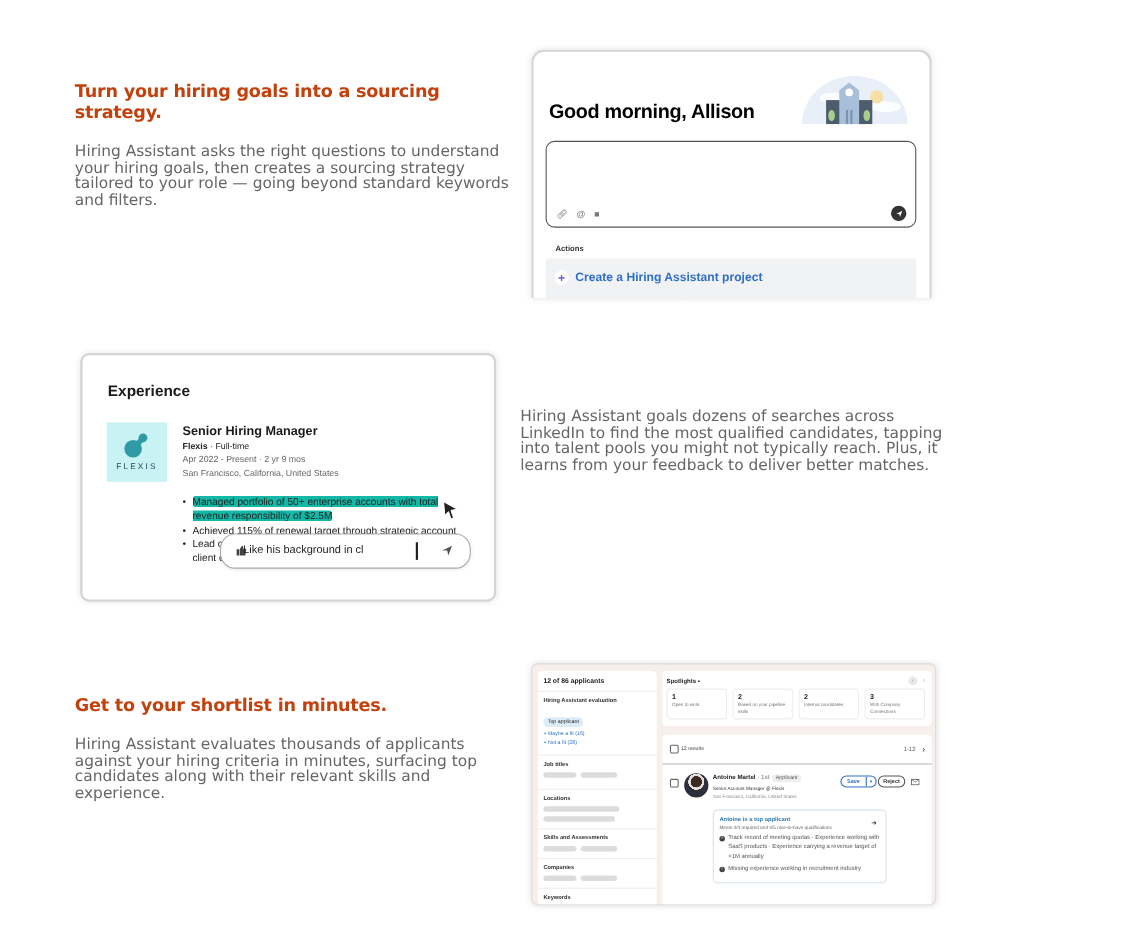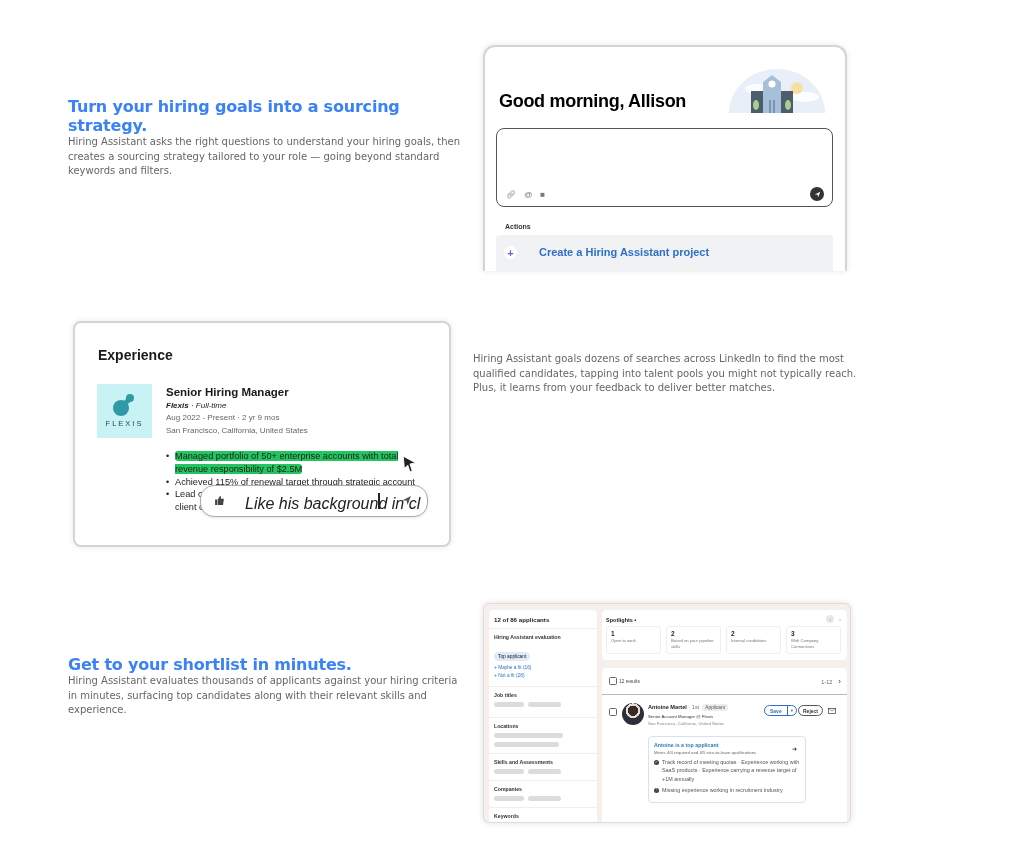--- a/index.html
+++ b/index.html
@@ -1,56 +1,56 @@
 <!DOCTYPE html>
 <html><head>
 <meta charset="utf-8">
 <style>
   * { box-sizing: border-box; margin: 0; padding: 0; }
   html, body { width: 1024px; height: 859px; background: #ffffff; overflow: hidden; }
   body { position: relative; font-family: "Liberation Sans", "DejaVu Sans", sans-serif; color: #222; }
 
   .feature-text { position: absolute; }
-  .feature-title { font-family: "DejaVu Sans", sans-serif; font-weight: bold; font-size: 16px; color: #3b82f6; letter-spacing: -0.2px; margin-top: 24px; }
-  .feature-desc { font-family: "DejaVu Sans", sans-serif; font-size: 10px; line-height: 14.5px; color: #666; }
+  .feature-title { font-family: "DejaVu Sans", sans-serif; font-weight: bold; font-size: 16px; color: #c2410c; letter-spacing: -0.2px; }
+  .feature-desc { font-family: "DejaVu Sans", sans-serif; font-size: 14px; line-height: 14.5px; color: #666; margin-top: 20px; }
 
   
   .card1 { position: absolute; left: 483px; top: 45px; width: 364px; height: 226px; background: #fff;
            border: 2px solid #d4d4d6; border-bottom: none; border-radius: 12px 12px 0 0; overflow: hidden;
            box-shadow: 0 0 6px rgba(0,0,0,0.10); }
   .greeting { position: absolute; left: 14px; top: 44px; font-size: 18px; font-weight: bold; color: #000000; letter-spacing: -0.3px; }
   .illus { position: absolute; left: 242px; top: 20px; width: 100px; height: 46px; }
   .prompt-box { position: absolute; left: 11px; top: 81px; width: 337px; height: 79px; border: 1.5px solid #555; border-radius: 8px; }
   .prompt-text { position: absolute; left: 12px; top: 10px; width: 310px; font-size: 11.2px; line-height: 15px; color: #222; }
   .prompt-tools { position: absolute; left: 9px; bottom: 7px; display: flex; gap: 8px; font-size: 8px; color: #777; }
   .send-circle { position: absolute; right: 8px; bottom: 5px; width: 14px; height: 14px; border-radius: 50%; background: #333; display: flex; align-items: center; justify-content: center; }
   .actions-label { position: absolute; left: 20px; top: 176px; font-size: 7px; font-weight: bold; color: #333; }
   .action-row { position: absolute; left: 11px; top: 188px; width: 337px; height: 40px; background: #f1f2f4; border-radius: 3px; }
   .action-plus { position: absolute; left: 8px; top: 11px; width: 13px; height: 13px; border-radius: 50%; background: #fff; display:flex; align-items:center; justify-content:center; font-size: 11px; color: #6f5cd8; font-weight: bold; }
-  .action-label { position: absolute; left: 27px; top: 11px; font-size: 11px; font-weight: bold; color: #2f6fc8; margin-left: 16px; }
+  .action-label { position: absolute; left: 27px; top: 11px; font-size: 11px; font-weight: bold; color: #2f6fc8; }
   .cursor1 { position: absolute; left: 137px; top: 222px; }
 
   
   .card2 { position: absolute; left: 73px; top: 321px; width: 378px; height: 226px; background: #fff;
            border: 2px solid #d4d4d6; border-radius: 8px; box-shadow: 0 0 6px rgba(0,0,0,0.10); }
   .exp-heading { position: absolute; left: 23px; top: 24px; font-size: 14px; font-weight: bold; color: #1a1a1a; }
   .flexis-logo { position: absolute; left: 22px; top: 61px; width: 55px; height: 54px; background: #c9f2f4; }
   .flexis-word { position: absolute; left: 0; width: 100%; bottom: 10px; text-align: center; font-size: 7.5px; letter-spacing: 2px; color: #1c4a5a; }
   .job-title { position: absolute; left: 91px; top: 63px; font-size: 11.5px; font-weight: bold; color: #1a1a1a; }
-  .job-company { position: absolute; left: 91px; top: 78px; font-size: 8px; color: #222; font-style: italic; }
+  .job-company { position: absolute; left: 91px; top: 78px; font-size: 8px; color: #222; }
   .job-company b { font-weight: bold; }
   .job-dates { position: absolute; left: 91px; top: 90px; font-size: 8px; color: #666; }
   .job-location { position: absolute; left: 91px; top: 103px; font-size: 8px; color: #666; }
   .bullets { position: absolute; left: 91px; top: 127px; width: 260px; font-size: 9.2px; line-height: 12.8px; color: #222; list-style: none; }
   .bullets li { position: relative; padding-left: 9px; }
   .bullets li::before { content: "•"; position: absolute; left: 0; }
-  .hl { background: #22c55e; border-radius: 3px; }
+  .hl { background: #14b8a6; border-radius: 3px; }
   .feedback-pill { position: absolute; left: 125px; top: 162px; width: 228px; height: 32px; border: 1px solid #aaa; background: #fff; border-radius: 14px; box-shadow: 0 1px 3px rgba(0,0,0,0.1); }
   .fb-thumb { position: absolute; left: 13px; top: 9px; }
-  .fb-text { position: absolute; left: 44px; top: 9px; font-size: 16px; color: #222; font-style: italic; }
+  .fb-text { position: absolute; left: 20px; top: 9px; font-size: 10px; color: #222; }
   .fb-caret { position: absolute; left: 177px; top: 7px; width: 1.5px; height: 16px; background: #222; }
   .fb-send { position: absolute; left: 200px; top: 9px; }
   .cursor2 { position: absolute; left: 327px; top: 132px; }
 
   
   .card3 { position: absolute; left: 483px; top: 603px; width: 368px; height: 220px; background: #f6efec;
            border: 1px solid #e0dcdc; border-radius: 6px; box-shadow: 0 0 6px rgba(0,0,0,0.12); overflow: hidden; }
   .filters { position: absolute; left: 5px; top: 6px; width: 108px; height: 214px; background: #fff; border-radius: 4px; }
   .filters-head { font-size: 6.2px; font-weight: bold; padding: 6px 5px 5px; border-bottom: 1px solid #eee; color: #222; }
   .fsec { padding: 5px 5px 6px; border-bottom: 1px solid #eee; }
@@ -150,21 +150,21 @@
   <div class="flexis-logo">
     <svg width="55" height="38" viewBox="0 0 55 38">
       <circle cx="24" cy="24" r="8" fill="#2f9aa6"></circle>
       <circle cx="33" cy="14" r="4" fill="#2f9aa6"></circle>
       <path d="M26 18 L31 13 L35 16 L29 22 Z" fill="#2f9aa6"></path>
     </svg>
     <div class="flexis-word">FLEXIS</div>
   </div>
   <div class="job-title">Senior Hiring Manager</div>
   <div class="job-company"><b>Flexis</b><span> · Full-time</span></div>
-  <div class="job-dates">Aug 2022 - Present  ·  2 yr 9 mos</div>
+  <div class="job-dates">Apr 2022 - Present  ·  2 yr 9 mos</div>
   <div class="job-location">San Francisco, California, United States</div>
   <ul class="bullets">
     <li><span class="hl">Managed portfolio of 50+ enterprise accounts with total revenue responsibility of $2.5M</span></li>
     <li>Achieved 115% of renewal target through strategic account</li>
     <li>Lead cross-functional implementation teams for successful client onboarding</li>
   </ul>
   <svg class="cursor2" width="16" height="18" viewBox="0 0 14 16">
       <path d="M1 1 L12 7 L7 8 L9 14 L7 15 L5 9 L2 12 Z" fill="#222" stroke="#fff" stroke-width="0.8"></path>
     </svg>
   <div class="feedback-pill">

